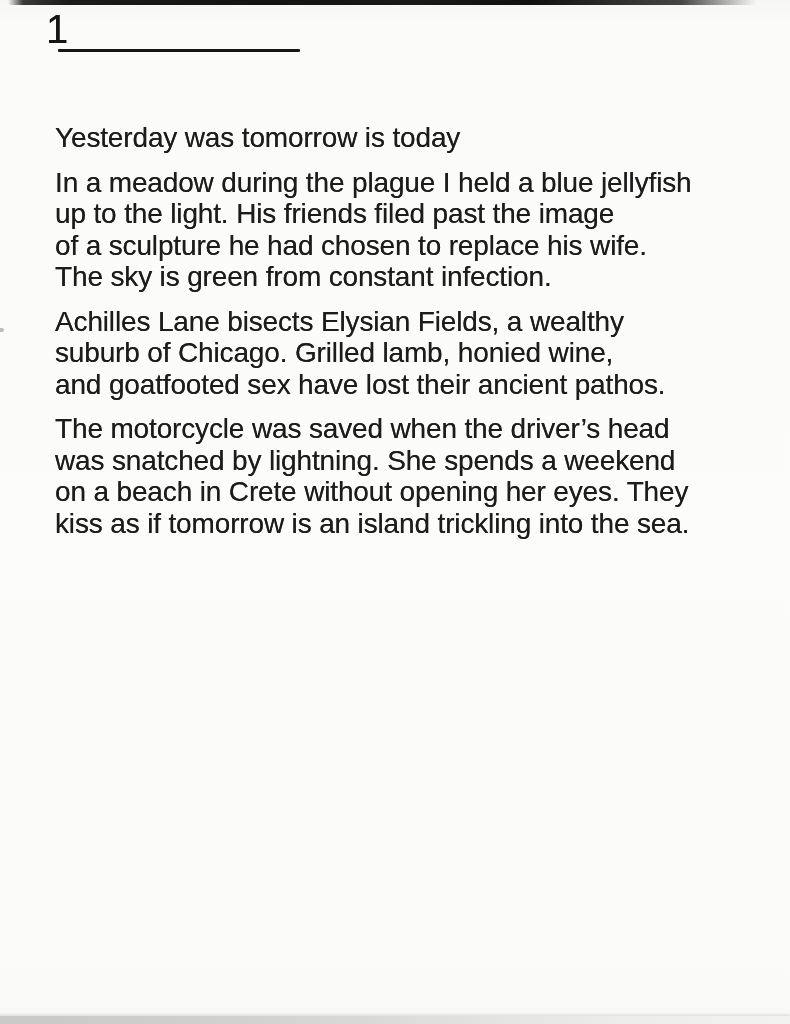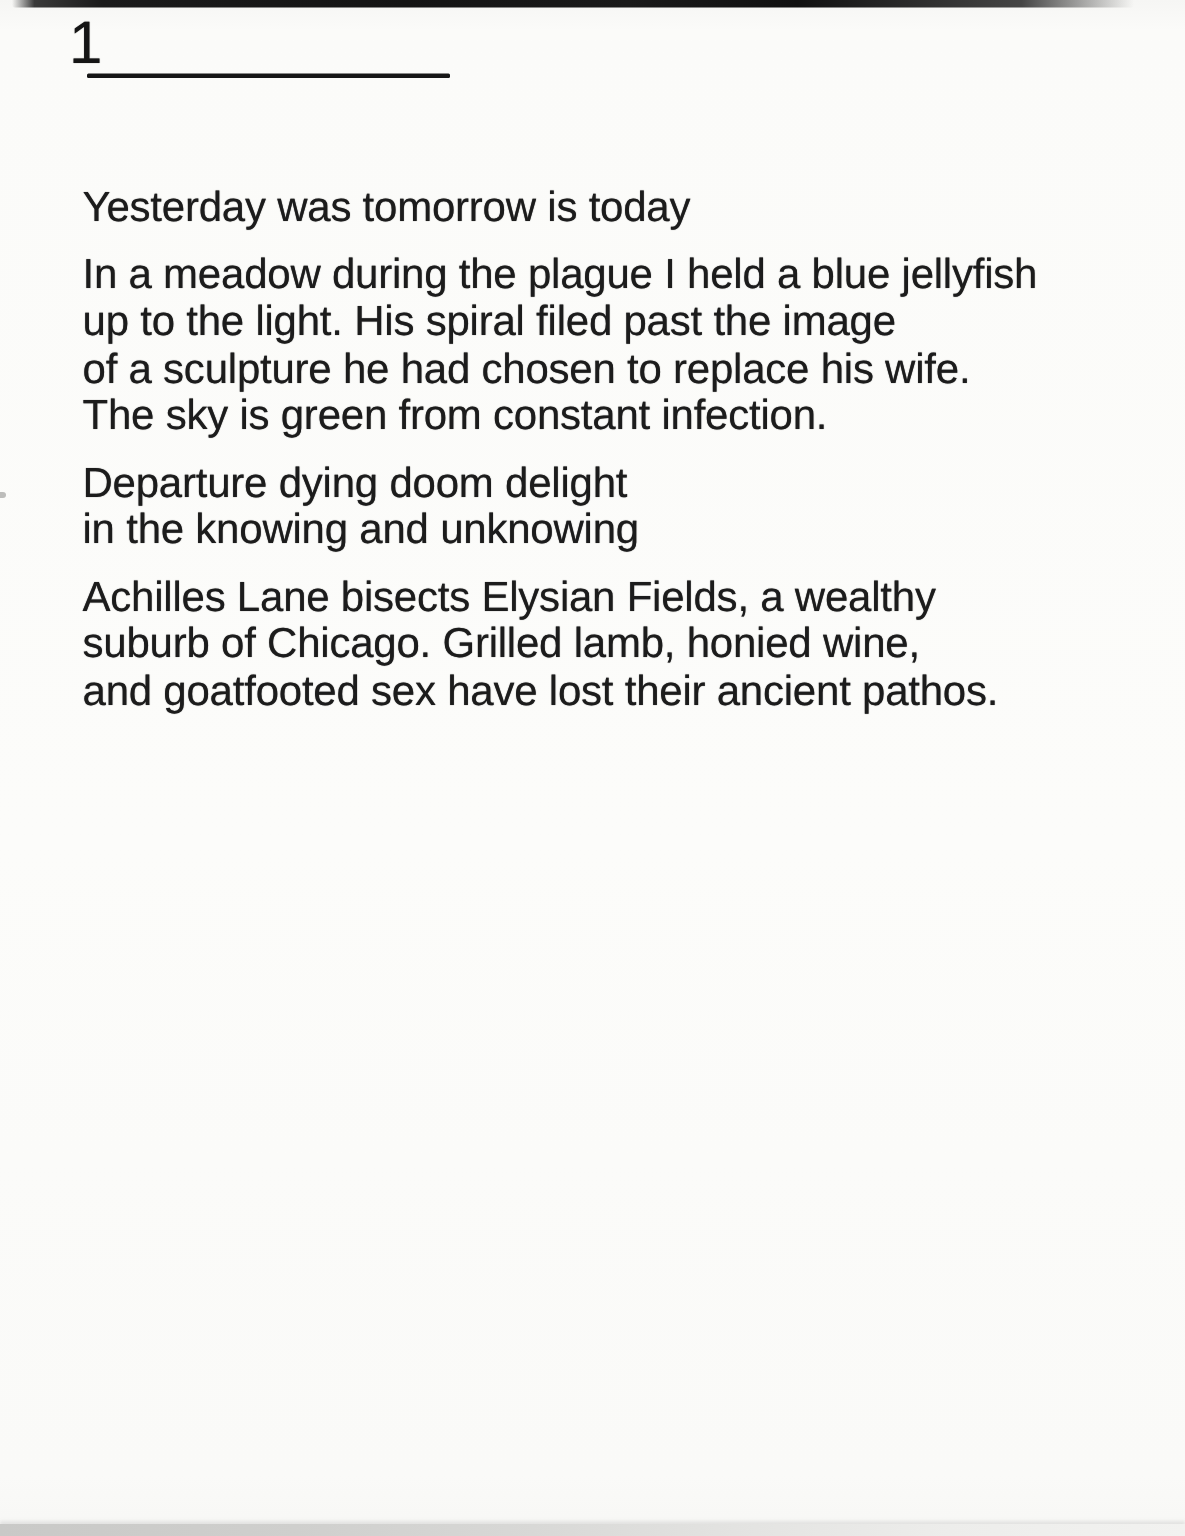--- a/index.html
+++ b/index.html
@@ -56,23 +56,25 @@
 
 <div class="scan-top-edge"></div>
 <div class="scan-speck"></div>
 
 <div class="page-number">1</div>
 <div class="page-number-rule"></div>
 
 <div class="poem">
   <p>Yesterday was tomorrow is today</p>
   <p>In a meadow during the plague I held a blue jellyfish
-up to the light. His spiral filed past the image
+up to the light. His friends filed past the image
 of a sculpture he had chosen to replace his wife.
 The sky is green from constant infection.</p>
-  <p>Departure dying doom delight
-in the knowing and unknowing</p>
   <p>Achilles Lane bisects Elysian Fields, a wealthy
 suburb of Chicago. Grilled lamb, honied wine,
 and goatfooted sex have lost their ancient pathos.</p>
+  <p>The motorcycle was saved when the driver’s head
+was snatched by lightning. She spends a weekend
+on a beach in Crete without opening her eyes. They
+kiss as if tomorrow is an island trickling into the sea.</p>
 </div>
 
 <div class="scan-bottom-edge"></div>
 
 </body></html>

